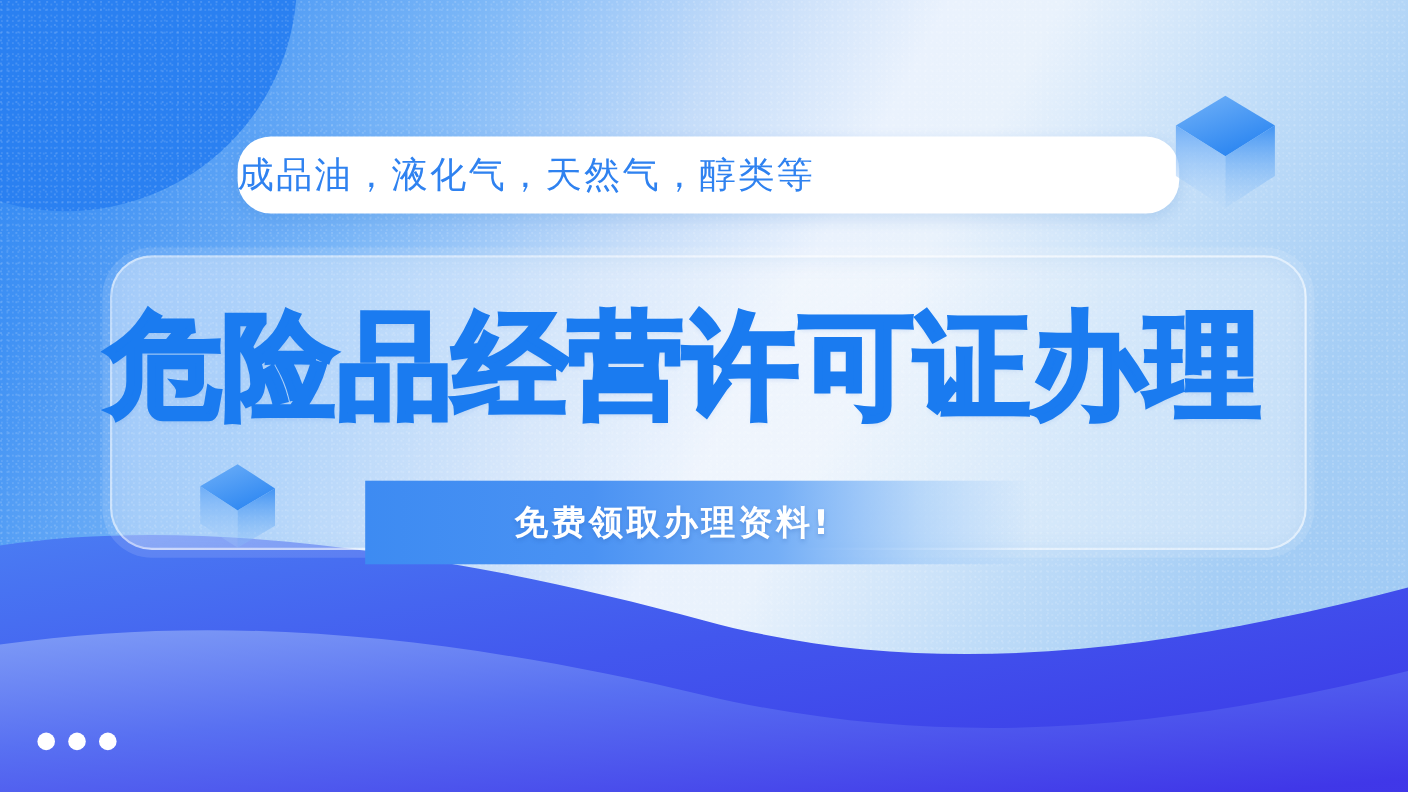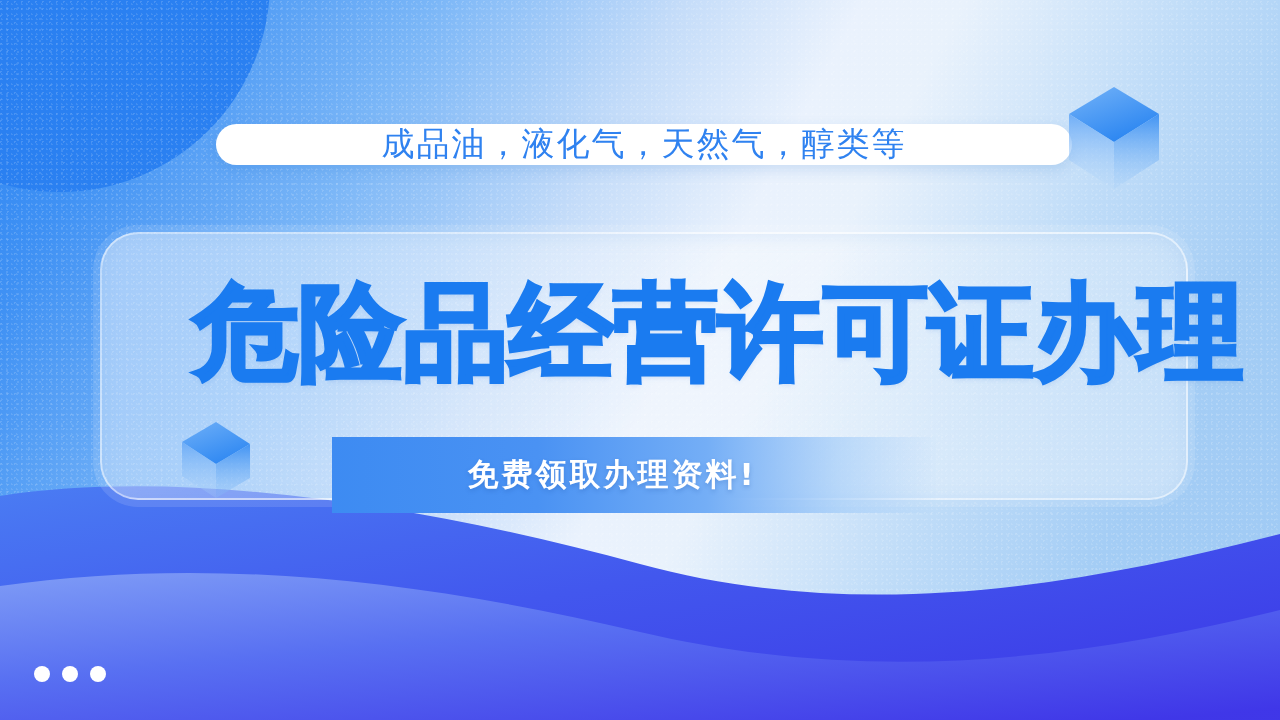--- a/index.html
+++ b/index.html
@@ -75,43 +75,43 @@
     border: 2px solid rgba(255,255,255,.45);
     box-shadow: 0 2px 18px rgba(120,170,230,.18) inset, 0 0 0 7px rgba(255,255,255,.12);
   }
 
   
   .pill {
     position: absolute;
     left: 216px;
     top: 124px;
     width: 856px;
-    height: 41px;
+    height: 70px;
     border-radius: 30px;
     background: #ffffff;
     box-shadow: 0 5px 14px rgba(40,110,200,.16);
     display: flex;
     align-items: center;
-    justify-content: center;
+    justify-content: flex-start;
   }
   .pill-text {
     font-size: 33px;
     letter-spacing: 2px;
     color: #2f82f0;
     font-family: "DejaVu Sans", "Liberation Sans", sans-serif;
     white-space: nowrap;
   }
 
   
   .headline {
     position: absolute;
     left: 0;
     top: 272px;
     width: 1244px;
-    text-align: right;
+    text-align: center;
     font-size: 104px;
     line-height: 120px;
     font-weight: bold;
     color: #1a7bf0;
     letter-spacing: 1px;
     font-family: "DejaVu Sans", "Liberation Sans", sans-serif;
     -webkit-text-stroke: 4px #1a7bf0;
     text-shadow: 0 3px 5px rgba(60,120,210,.18);
     white-space: nowrap;
   }

